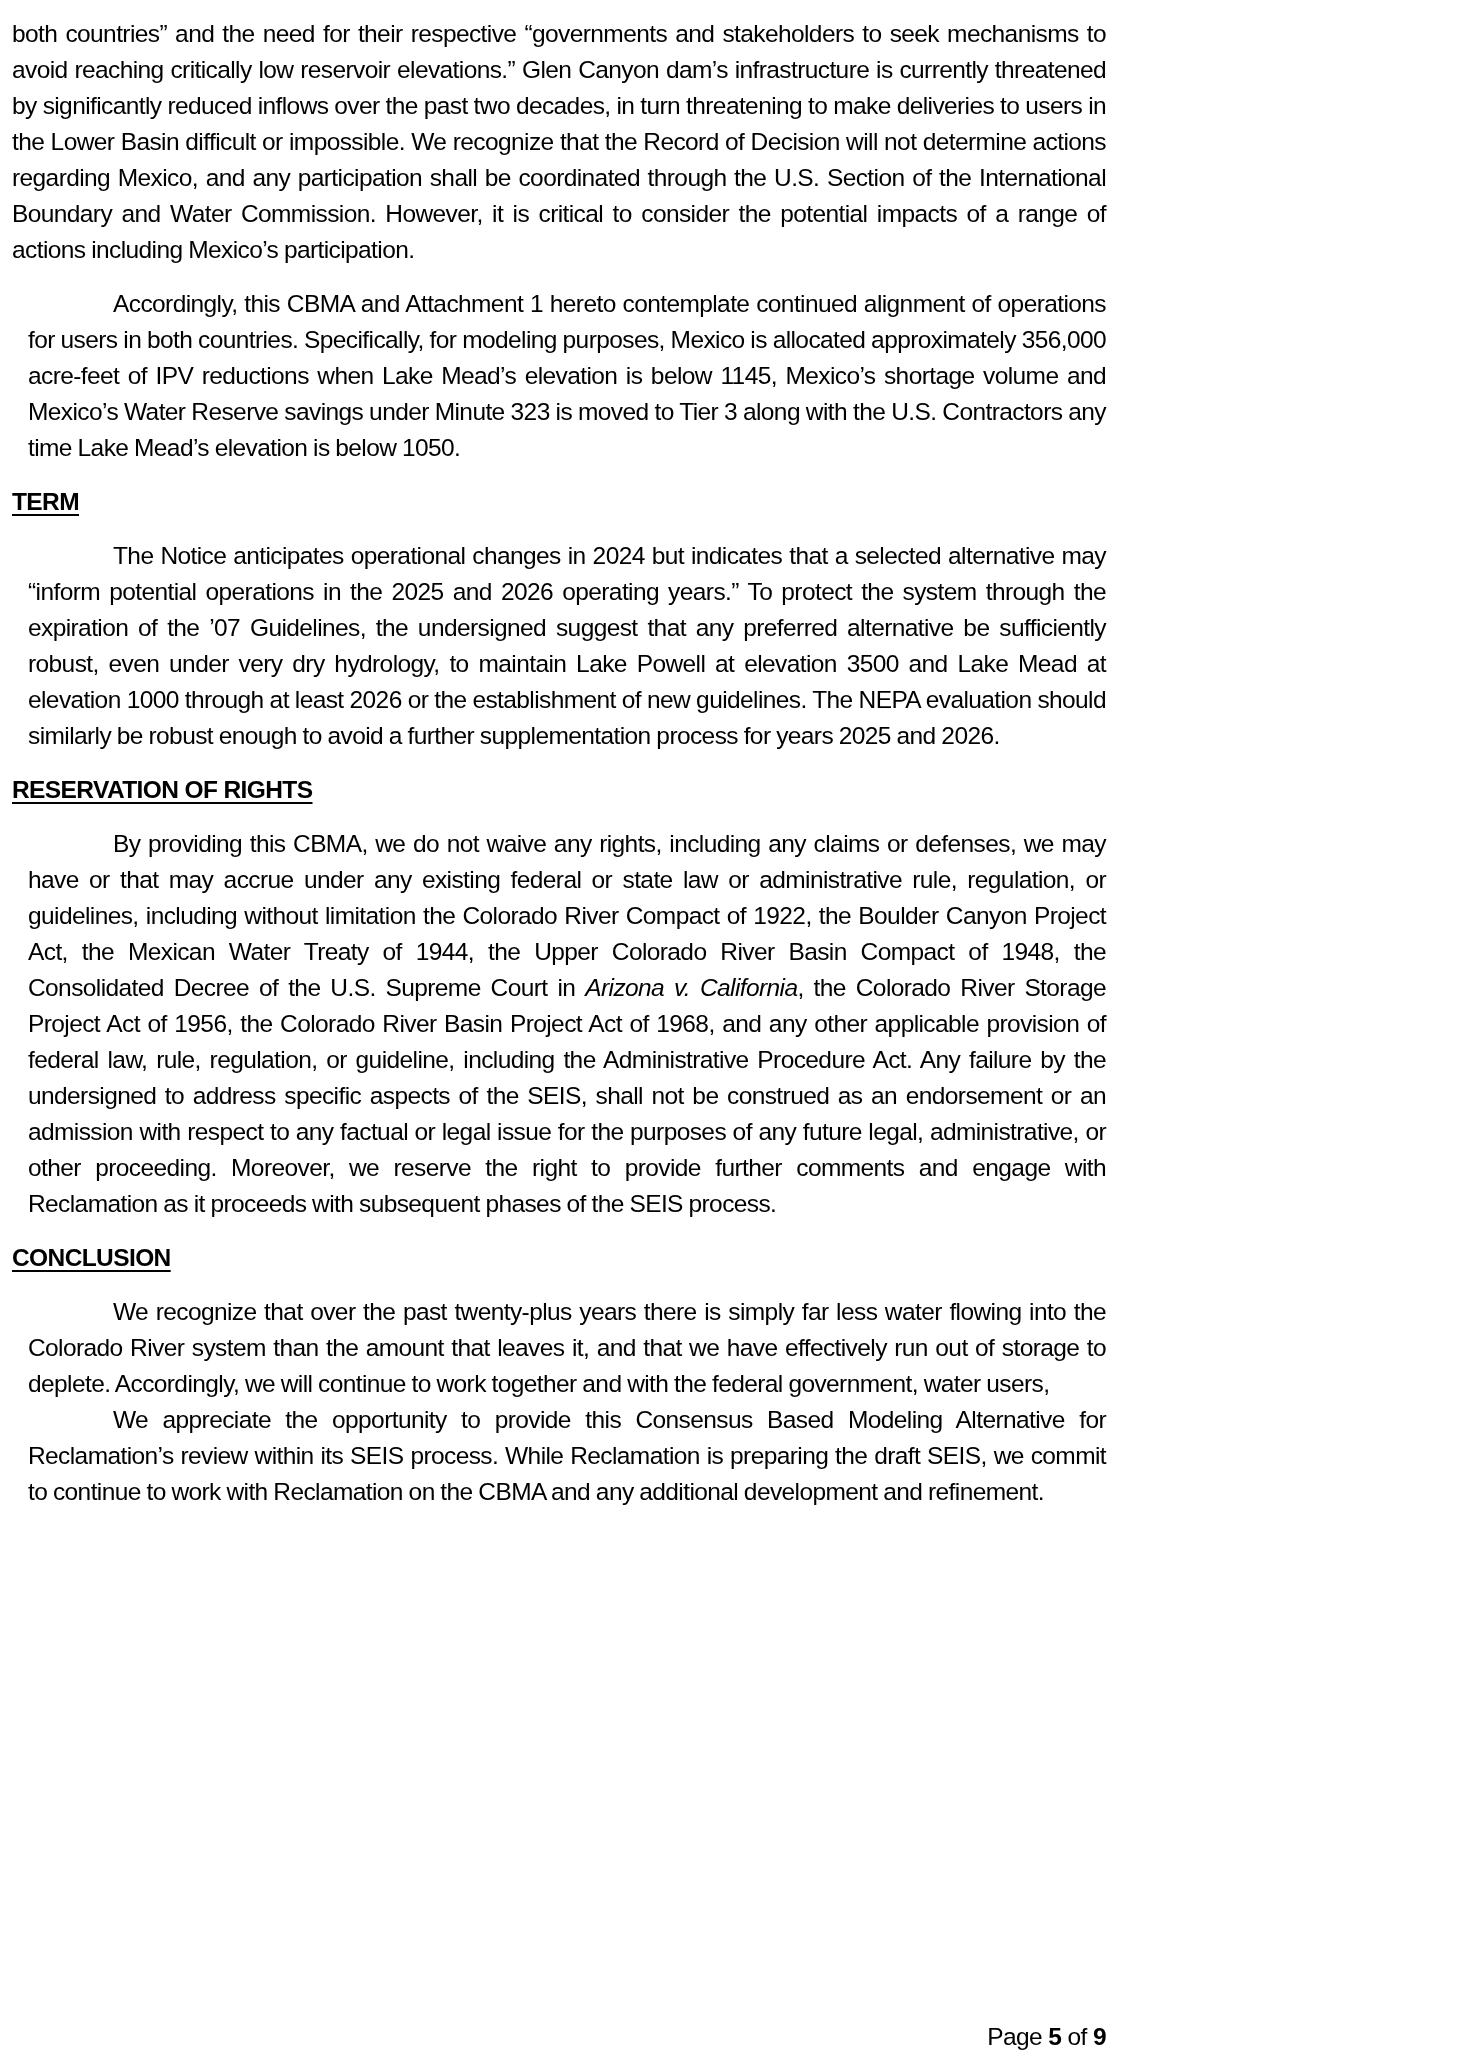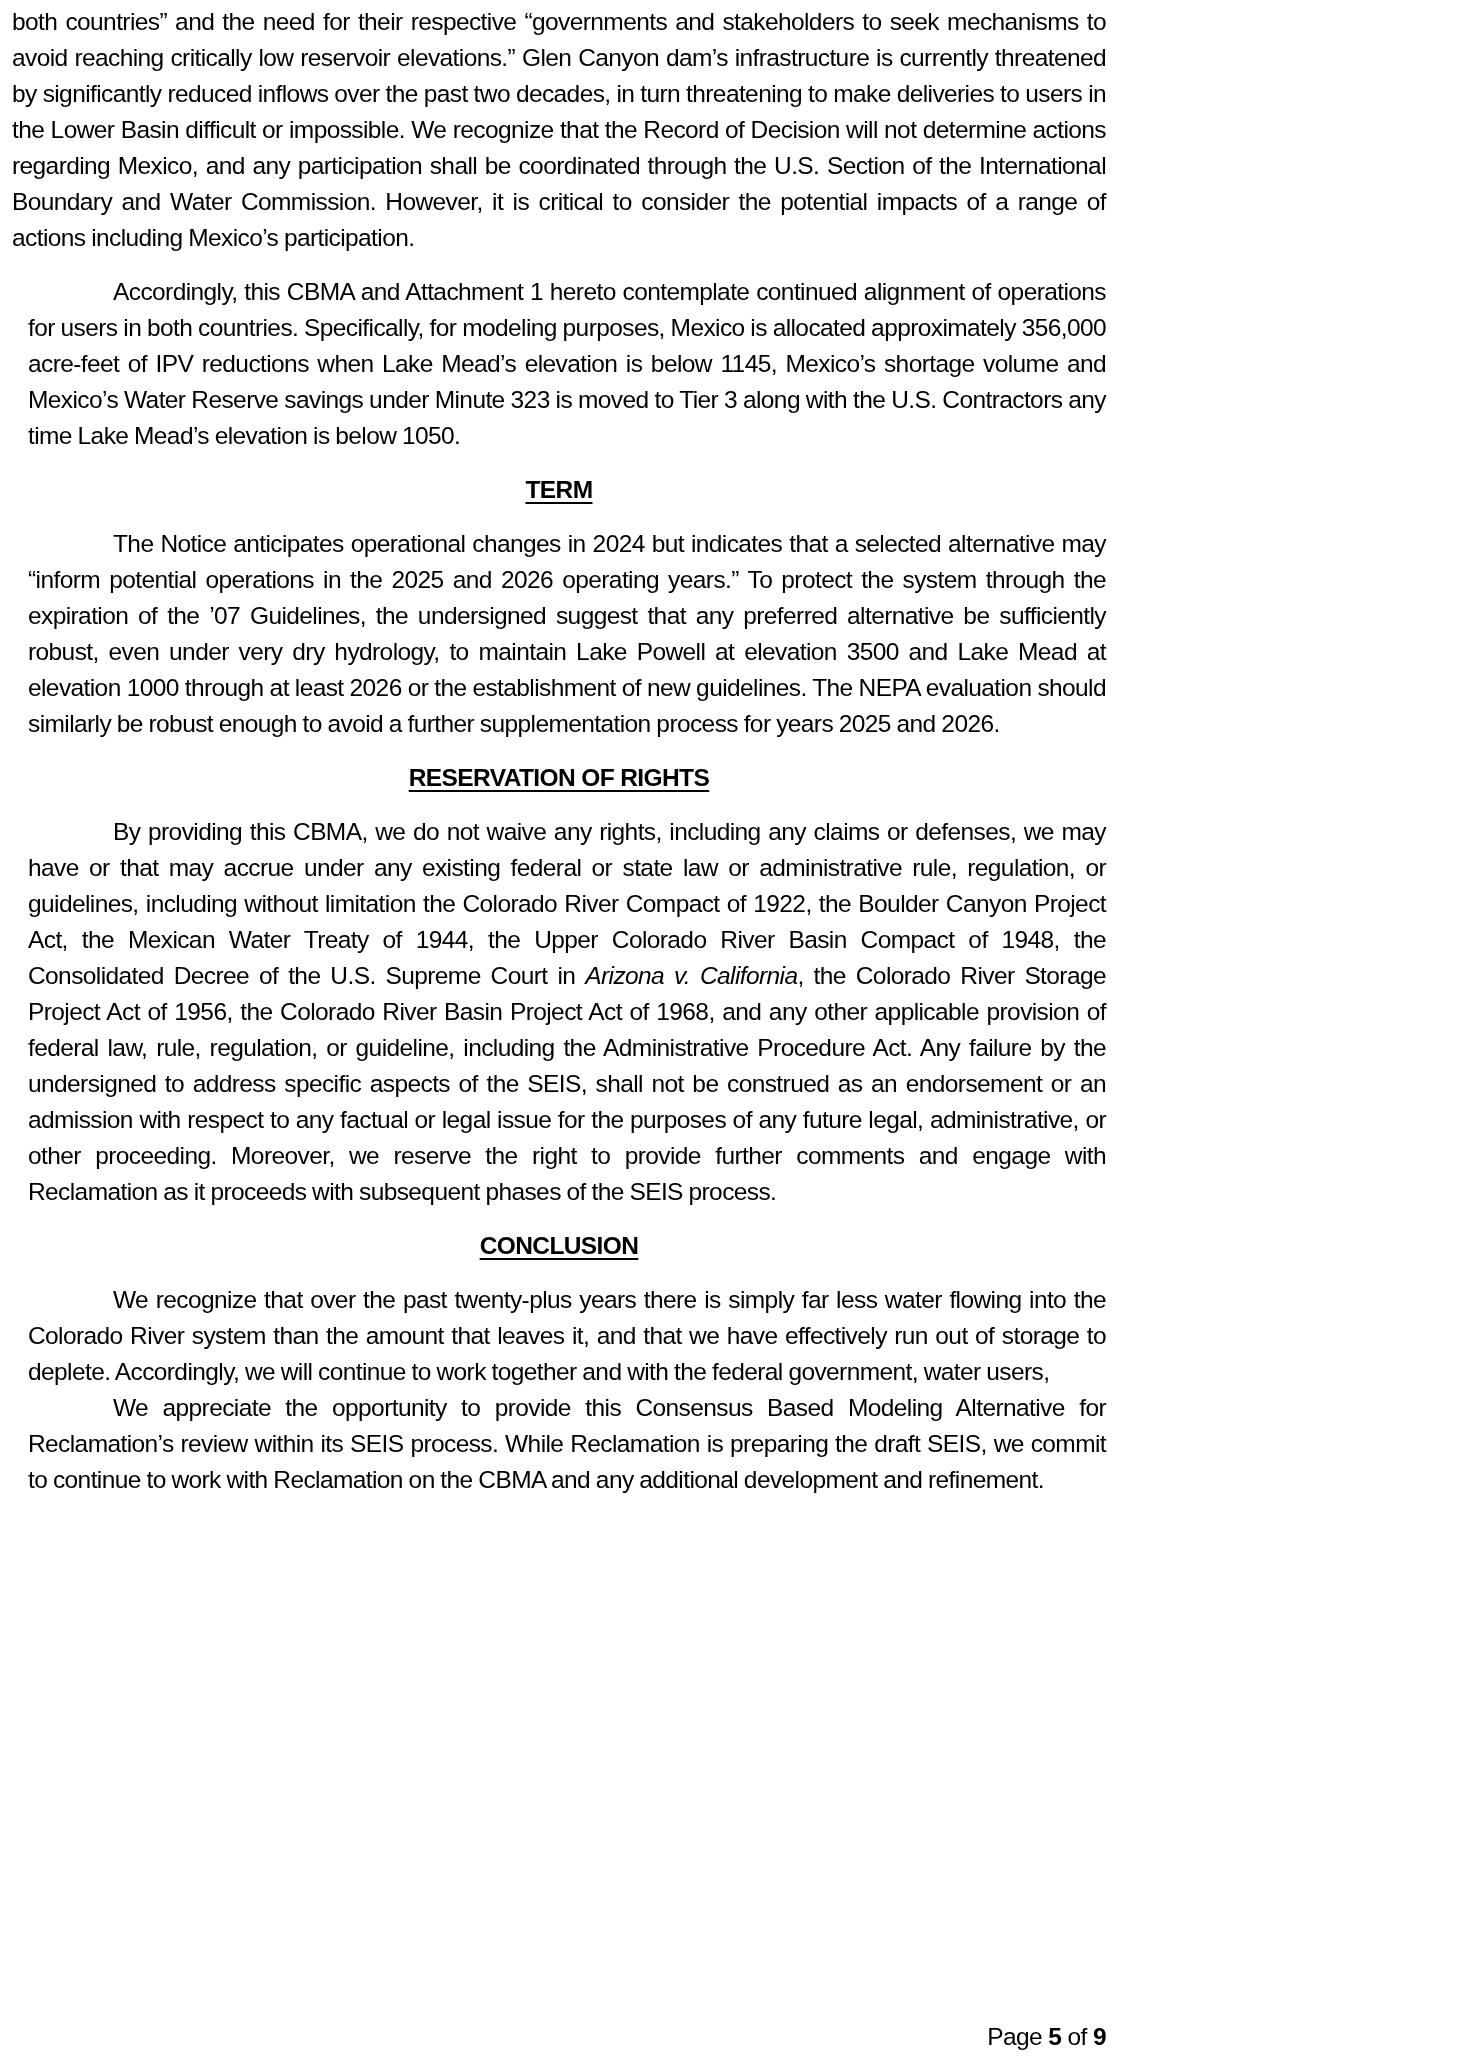--- a/index.html
+++ b/index.html
@@ -11,41 +11,40 @@
     width: 1460px;
     height: 2056px;
     position: relative;
     overflow: hidden;
     color: #000000;
     font-family: "Liberation Sans", "DejaVu Sans", sans-serif;
   }
   .page {
     position: absolute;
     left: 12px;
-    top: 4px;
+    top: 16px;
     width: 1094px;
   }
   .para {
     margin: 0;
     font-size: 24.5px;
     line-height: 36px;
     text-align: justify;
     letter-spacing: -0.6px;
     word-spacing: -0.5px;
   }
   .para.indent {
     text-indent: 85px;
     margin-left: 16px;
   }
   .gap-after {
     margin-bottom: 18px;
   }
   .heading {
     margin: 0 0 18px 0;
-    text-align: center;
     font-size: 24.5px;
     line-height: 36px;
     letter-spacing: -0.6px;
   }
   .heading span {
     text-decoration: underline;
     text-underline-offset: 4px;
     text-decoration-thickness: 1.5px;
   }
   em {

